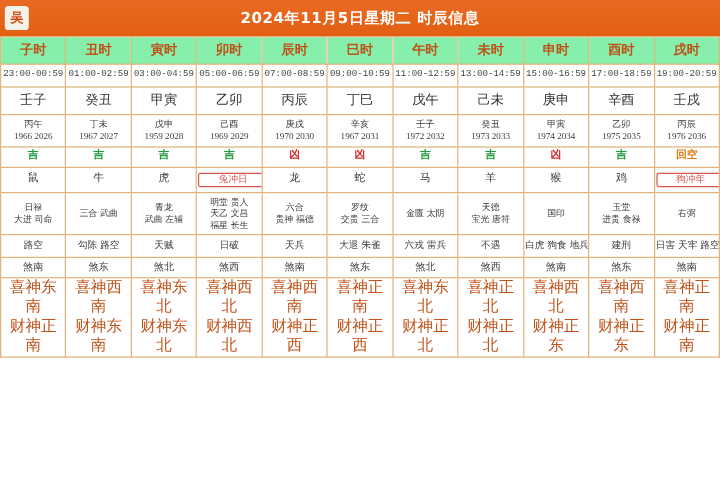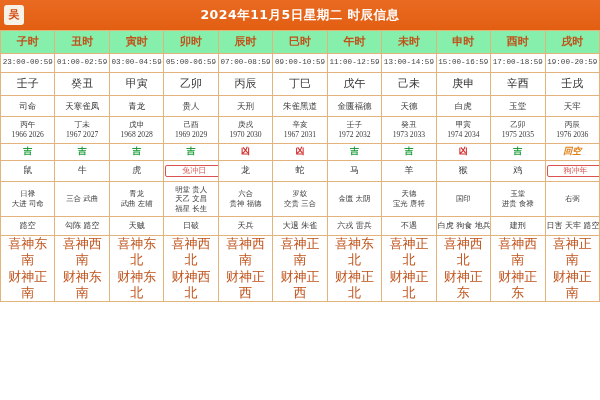--- a/index.html
+++ b/index.html
@@ -82,21 +82,21 @@
   tr.r-luck td{height:16px;font-size:9px;font-weight:bold;}
   tr.r-zodiac td{height:20px;font-size:9px;}
   tr.r-ji td{height:34px;font-size:7.4px;line-height:1.3;white-space:normal;}
   tr.r-xiong td{height:18px;font-size:8px;}
   tr.r-na td{height:18px;font-size:8.5px;}
   tr.r-dir1 td{height:16px;font-size:8.5px;}
   tr.r-dir2 td{height:26px;font-size:13px;line-height:1.25;white-space:normal;color:#c0521a;}
 
   .good{color:#1f9d3d;font-weight:bold;}
   .bad{color:#d32f2f;font-weight:bold;}
-  .mid{color:#e07b10;font-weight:bold;font-style:italic;}
+  .mid{color:#e07b10;font-weight:bold;}
 
   .chip-red{
     display:inline-block;
     border:1px solid #d9534f;color:#d9534f;
     border-radius:2px;padding:0 16px;font-size:8px;
   }
   .years span{display:block;}
   .ji-cell span{display:block;}
   .dir2 span{display:block;}
 </style>
@@ -146,45 +146,32 @@
           <td>甲寅</td>
           <td>乙卯</td>
           <td>丙辰</td>
           <td>丁巳</td>
           <td>戊午</td>
           <td>己未</td>
           <td>庚申</td>
           <td>辛酉</td>
           <td>壬戌</td>
         </tr>
-        <tr class="r-shen">
-          <td>司命</td>
-          <td>天寒雀凤</td>
-          <td>青龙</td>
-          <td>贵人</td>
-          <td>天刑</td>
-          <td>朱雀黑道</td>
-          <td>金匮福德</td>
-          <td>天德</td>
-          <td>白虎</td>
-          <td>玉堂</td>
-          <td>天牢</td>
-        </tr>
         <tr class="r-years">
           <td class="years">
             <span>丙午</span>
             <span>1966 2026</span>
           </td>
           <td class="years">
             <span>丁未</span>
             <span>1967 2027</span>
           </td>
           <td class="years">
             <span>戊申</span>
-            <span>1968 2028</span>
+            <span>1959 2028</span>
           </td>
           <td class="years">
             <span>己酉</span>
             <span>1969 2029</span>
           </td>
           <td class="years">
             <span>庚戌</span>
             <span>1970 2030</span>
           </td>
           <td class="years">
@@ -287,20 +274,33 @@
           <td>天贼</td>
           <td>日破</td>
           <td>天兵</td>
           <td>大退 朱雀</td>
           <td>六戎 雷兵</td>
           <td>不遇</td>
           <td>白虎 狗食 地兵</td>
           <td>建刑</td>
           <td>日害 天牢 路空</td>
         </tr>
+        <tr class="r-dir1">
+          <td>煞南</td>
+          <td>煞东</td>
+          <td>煞北</td>
+          <td>煞西</td>
+          <td>煞南</td>
+          <td>煞东</td>
+          <td>煞北</td>
+          <td>煞西</td>
+          <td>煞南</td>
+          <td>煞东</td>
+          <td>煞南</td>
+        </tr>
         <tr class="r-dir2">
           <td class="dir2">
             <span>喜神东南</span>
             <span>财神正南</span>
           </td>
           <td class="dir2">
             <span>喜神西南</span>
             <span>财神东南</span>
           </td>
           <td class="dir2">

